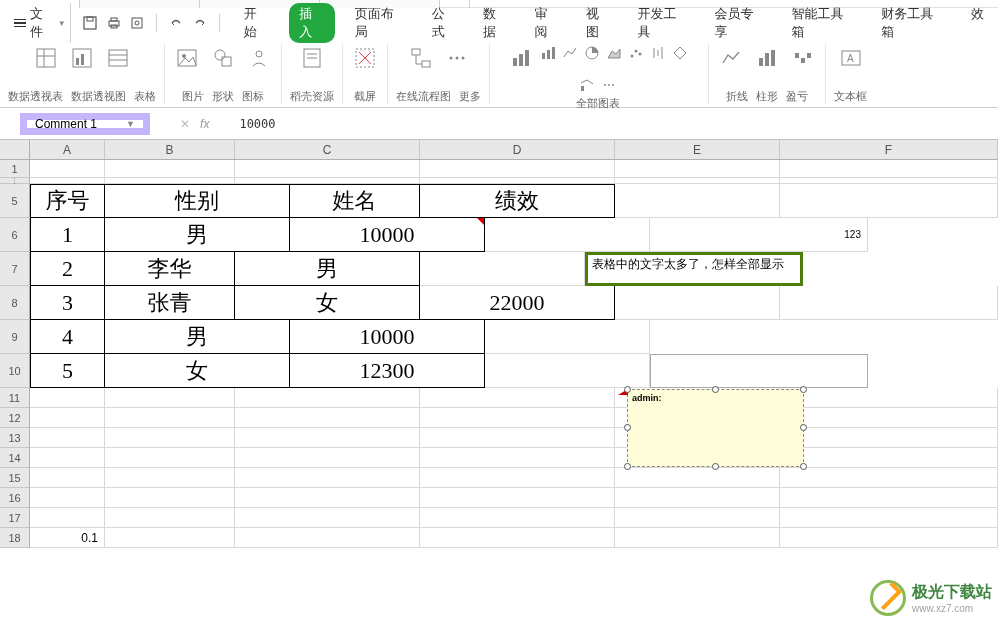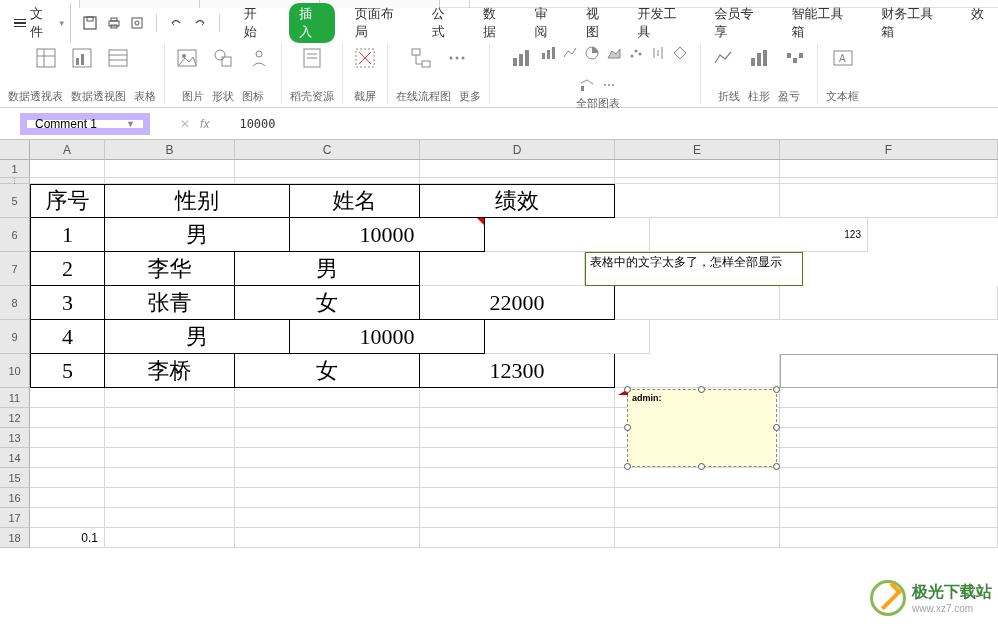--- a/index.html
+++ b/index.html
@@ -49,21 +49,21 @@
 .row-h { width: 30px; border-right: 1px solid #b0b0b0; border-bottom: 1px solid #c8c8c8; background: #e8e8e8; text-align: center; font-size: 11px; color: #555; display: flex; align-items: center; justify-content: center; }
 .cell { border-right: 1px solid #d8d8d8; border-bottom: 1px solid #d8d8d8; font-size: 12px; display: flex; align-items: center; padding: 0 4px; position: relative; }
 .h18 { height: 18px; } .h34 { height: 34px; } .h20 { height: 20px; }
 
 
 .tbl { border: 1.5px solid #000; }
 
 .cell.right { justify-content: flex-end; padding-right: 6px; }
 
 
-.comment-box { position: absolute; left: 627px; top: 249px; width: 150px; height: 78px; background: #fffcd9; border: 1px dashed #888; font-size: 10px; padding: 2px 4px; }
+.comment-box { position: absolute; left: 627px; top: 249px; width: 177px; height: 78px; background: #fffcd9; border: 1px dashed #888; font-size: 10px; padding: 2px 4px; }
 .comment-box .handle { position: absolute; width: 7px; height: 7px; background: #fff; border: 1px solid #555; border-radius: 50%; }
 .h-tl { top: -4px; left: -4px; } .h-tm { top: -4px; left: 50%; margin-left: -4px; } .h-tr { top: -4px; right: -4px; }
 .h-ml { top: 50%; left: -4px; margin-top: -4px; } .h-mr { top: 50%; right: -4px; margin-top: -4px; }
 .h-bl { bottom: -4px; left: -4px; } .h-bm { bottom: -4px; left: 50%; margin-left: -4px; } .h-br { bottom: -4px; right: -4px; }
 .comment-arrow { position: absolute; left: -10px; top: -1px; width: 0; height: 0; border-right: 10px solid #c00; border-top: 6px solid transparent; border-bottom: 0px solid transparent; }
 
 
 .note-ind { position: absolute; top: 0; right: 0; width: 0; height: 0; border-left: 7px solid transparent; border-top: 7px solid #d00; }
 
 
@@ -247,21 +247,21 @@
             <circle cx="12" cy="12" r="1.5" fill="#888"></circle>
             <circle cx="18" cy="12" r="1.5" fill="#888"></circle>
           </svg>
         </span>
     </div>
     <div class="label-row">
       <span class="label">在线流程图</span>
       <span class="label">更多</span>
     </div>
   </div>
-  <div class="group" style="padding-right:2px">
+  <div class="group" style="padding-right:10px">
     <div class="icons" style="flex-wrap:wrap;width:200px;gap:4px">
       <span class="big-icon">
           <svg width="24" height="24">
             <rect x="4" y="12" width="4" height="8" fill="#888"></rect>
             <rect x="10" y="8" width="4" height="12" fill="#888"></rect>
             <rect x="16" y="4" width="4" height="16" fill="#888"></rect>
           </svg>
         </span>
       <span class="small-icon">
           <svg width="16" height="16">
@@ -422,42 +422,41 @@
       <div class="cell col-D h34" style="border-bottom:1.5px solid #000;border-right:1.5px solid #000;justify-content:center;font-size:22px;font-family:SimSun;position:relative">10000<span class="note-ind"></span></div>
       <div class="cell col-E h34"></div>
         <div class="cell col-F h34 right" style="font-size:10px">123</div>
     </div>
     <div class="row">
         <div class="row-h h34">7</div>
       <div class="cell col-A h34" style="border-left:1.5px solid #000;border-bottom:1.5px solid #000;border-right:1.5px solid #000;justify-content:center;font-size:22px;font-family:SimSun">2</div>
       <div class="cell col-B h34" style="border-bottom:1.5px solid #000;border-right:1.5px solid #000;justify-content:center;font-size:22px;font-family:SimSun">李华</div>
       <div class="cell col-C h34" style="border-bottom:1.5px solid #000;border-right:1.5px solid #000;justify-content:center;font-size:22px;font-family:SimSun">男</div>
       <div class="cell col-E h34"></div>
-        <div class="cell col-F h34" style="font-size:12px;line-height:1.3;padding:2px 4px;border:1px solid #4d7c0f;align-items:flex-start">表格中的文字太多了，怎样全部显示</div>
+        <div class="cell col-F h34" style="font-size:12px;line-height:1.3;padding:2px 4px;border:3px solid #4d7c0f;align-items:flex-start">表格中的文字太多了，怎样全部显示</div>
     </div>
     <div class="row">
         <div class="row-h h34">8</div>
       <div class="cell col-A h34" style="border-left:1.5px solid #000;border-bottom:1.5px solid #000;border-right:1.5px solid #000;justify-content:center;font-size:22px;font-family:SimSun">3</div>
       <div class="cell col-B h34" style="border-bottom:1.5px solid #000;border-right:1.5px solid #000;justify-content:center;font-size:22px;font-family:SimSun">张青</div>
       <div class="cell col-C h34" style="border-bottom:1.5px solid #000;border-right:1.5px solid #000;justify-content:center;font-size:22px;font-family:SimSun">女</div>
       <div class="cell col-D h34" style="border-bottom:1.5px solid #000;border-right:1.5px solid #000;justify-content:center;font-size:22px;font-family:SimSun">22000</div>
       <div class="cell col-E h34"></div>
         <div class="cell col-F h34"></div>
     </div>
     <div class="row">
         <div class="row-h h34">9</div>
       <div class="cell col-A h34" style="border-left:1.5px solid #000;border-bottom:1.5px solid #000;border-right:1.5px solid #000;justify-content:center;font-size:22px;font-family:SimSun">4</div>
       <div class="cell col-C h34" style="border-bottom:1.5px solid #000;border-right:1.5px solid #000;justify-content:center;font-size:22px;font-family:SimSun">男</div>
       <div class="cell col-D h34" style="border-bottom:1.5px solid #000;border-right:1.5px solid #000;justify-content:center;font-size:22px;font-family:SimSun">10000</div>
       <div class="cell col-E h34"></div>
     </div>
     <div class="row">
         <div class="row-h h34">10</div>
       <div class="cell col-A h34" style="border-left:1.5px solid #000;border-bottom:1.5px solid #000;border-right:1.5px solid #000;justify-content:center;font-size:22px;font-family:SimSun">5</div>
-      <div class="cell col-B h34" style="border-bottom:1.5px solid #000;border-right:1.5px solid #000;justify-content:center;font-size:22px;font-family:SimSun">李桥</div>
       <div class="cell col-C h34" style="border-bottom:1.5px solid #000;border-right:1.5px solid #000;justify-content:center;font-size:22px;font-family:SimSun">女</div>
       <div class="cell col-D h34" style="border-bottom:1.5px solid #000;border-right:1.5px solid #000;justify-content:center;font-size:22px;font-family:SimSun">12300</div>
       <div class="cell col-E h34"></div>
         <div class="cell col-F h34" style="border:1px solid #aaa"></div>
     </div>
 
     <div class="row">
         <div class="row-h h20">11</div>
         <div class="cell col-A h20"></div>
         <div class="cell col-B h20"></div>

